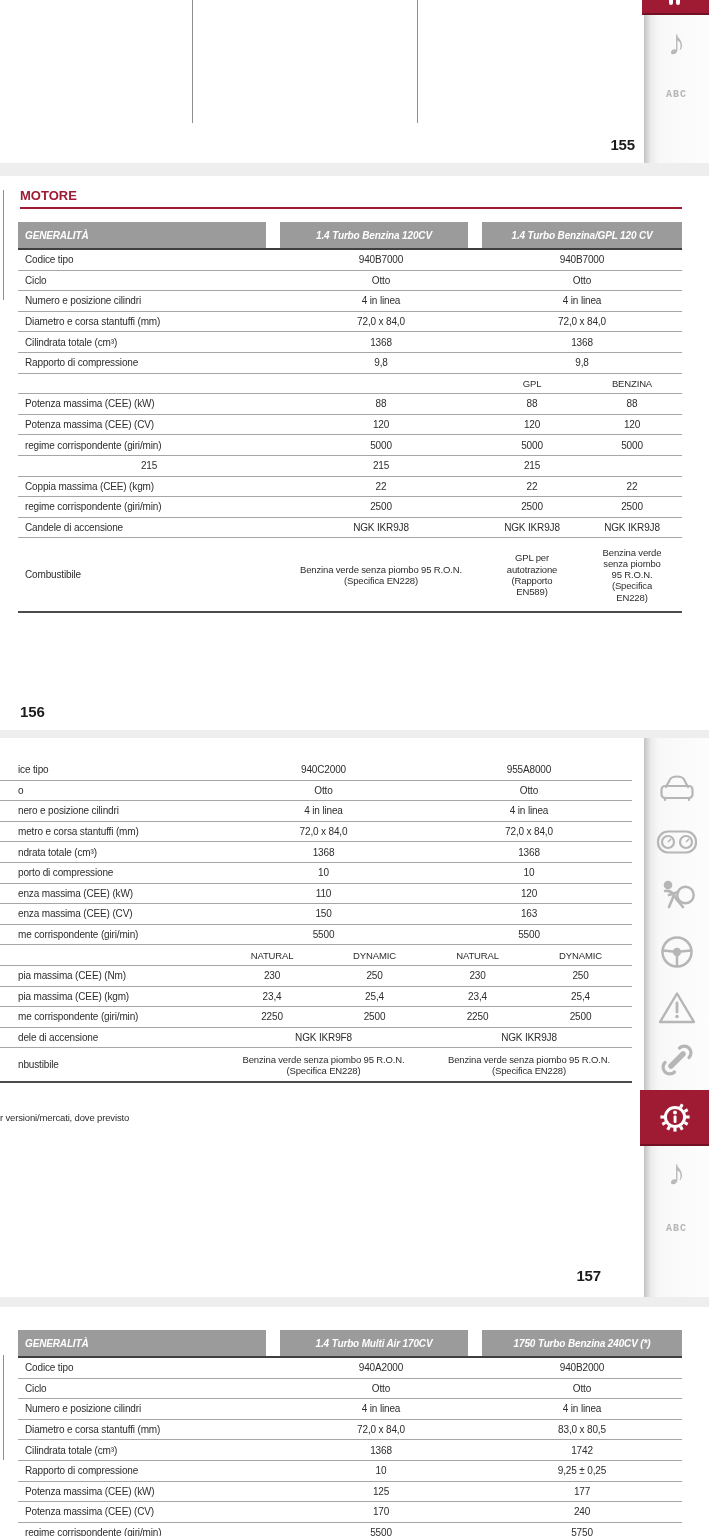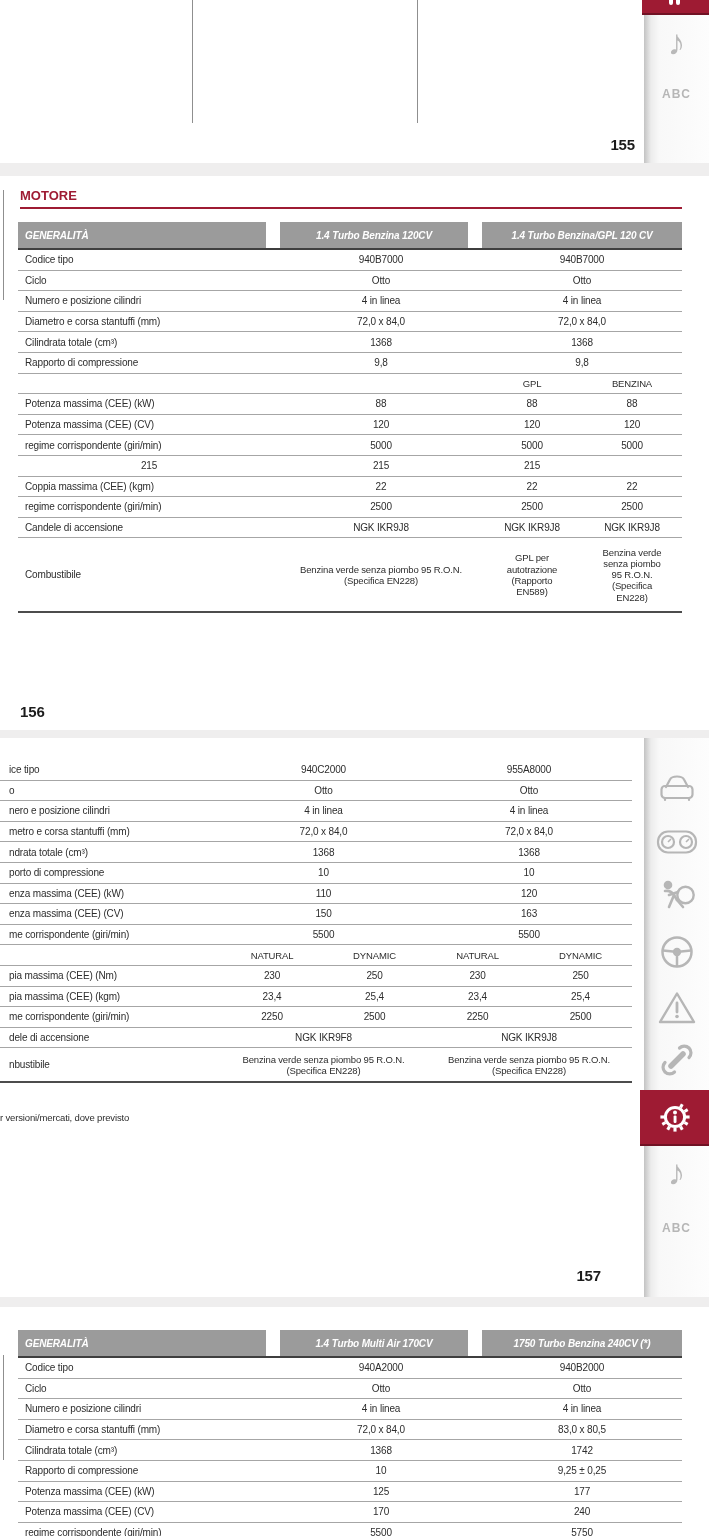--- a/index.html
+++ b/index.html
@@ -6,21 +6,21 @@
   #canvas{position:relative;width:709px;height:1536px;overflow:hidden;background:#fff;
           font-family:"Liberation Sans","DejaVu Sans",sans-serif;color:#2d2d2d;letter-spacing:-0.15px;}
   .page{position:absolute;left:0;width:709px;background:#fff;}
   .pgap{position:absolute;left:0;width:709px;background:#efeeee;}
   .vline{position:absolute;width:1px;background:#8f8f8f;}
   .pagenum{position:absolute;font-weight:bold;font-size:15px;color:#1c1c1c;}
   
   .sidebar{position:absolute;left:644px;width:65px;background:linear-gradient(90deg,#c3c3c3 0px,#ececec 7px,#f8f8f8 15px,#fdfdfd 100%);}
   .sb-item{position:absolute;left:0;right:0;display:flex;justify-content:center;align-items:center;}
   .sb-item svg{display:block;}
-  .sb-abc{font-weight:bold;font-size:12px;color:#b6b6b6;letter-spacing:1px;}
+  .sb-abc{font-weight:bold;font-size:10px;color:#b6b6b6;letter-spacing:1px;font-family:Liberation Mono, monospace;}
   .sb-note{font-size:36px;color:#b9b9b9;line-height:1;}
   .red-tab{position:absolute;left:-4px;right:0;background:#9e1b33;border-bottom:2px solid #701224;display:flex;justify-content:center;align-items:center;}
   .red-sliver{position:absolute;top:0;left:-2px;right:0;height:13px;background:#9e1b33;border-bottom:2px solid #701224;}
   .red-sliver .tooth{position:absolute;top:0;width:4px;height:5px;background:#fff;border-radius:0 0 2px 2px;}
   
   .sec-head{position:absolute;font-weight:bold;font-size:13px;color:#9e1b33;letter-spacing:0;}
   .sec-rule{position:absolute;height:2px;background:#9e1b33;}
   
   .tbl{position:absolute;font-size:10px;color:#2d2d2d;}
   .hrow{display:grid;height:26px;border-bottom:2px solid #3f3f3f;font-style:italic;}
@@ -38,21 +38,21 @@
   .wrapC{max-width:176px;margin:0 auto;}
   .wrapG{max-width:62px;margin:0 auto;}
   .wrapB{max-width:66px;margin:0 auto;}
   
   #t1 .hrow,#t3 .hrow{grid-template-columns:248px 14px 188px 14px 200px;}
   #t1 .row.n,#t3 .row.n{grid-template-columns:262px 202px 200px;}
   #t1 .row.s,#t3 .row.s{grid-template-columns:262px 202px 100px 100px;}
   #t2 .hrow{grid-template-columns:213px 15px 200px 15px 189px;}
   #t2 .row.n{grid-template-columns:221px 205px 206px;}
   #t2 .row.s{grid-template-columns:221px 102px 103px 103px 103px;}
-  #t2 .row .lab{padding-left:9px;}
+  #t2 .row .lab{padding-left:18px;}
   .footnote{position:absolute;font-size:9.5px;color:#2d2d2d;}
   .icon-gray{stroke:#b6b6b6;fill:none;}
 </style>
 </head>
 <body>
 
 <div id="canvas">
 
   <div class="page" style="top:0;height:163px;">
     <div class="vline" style="left:192px;top:0;height:123px;"></div>

